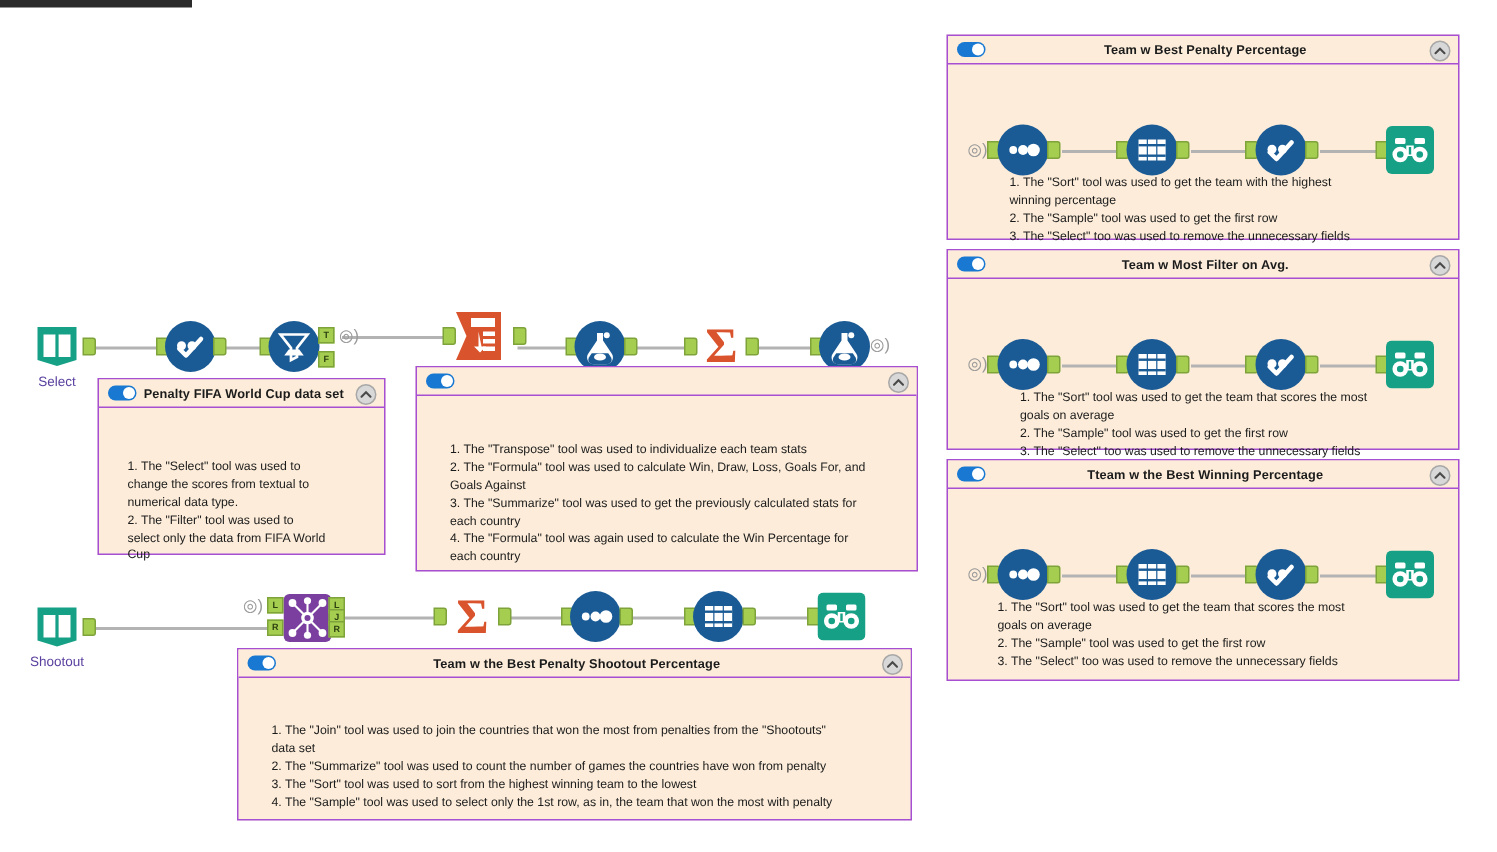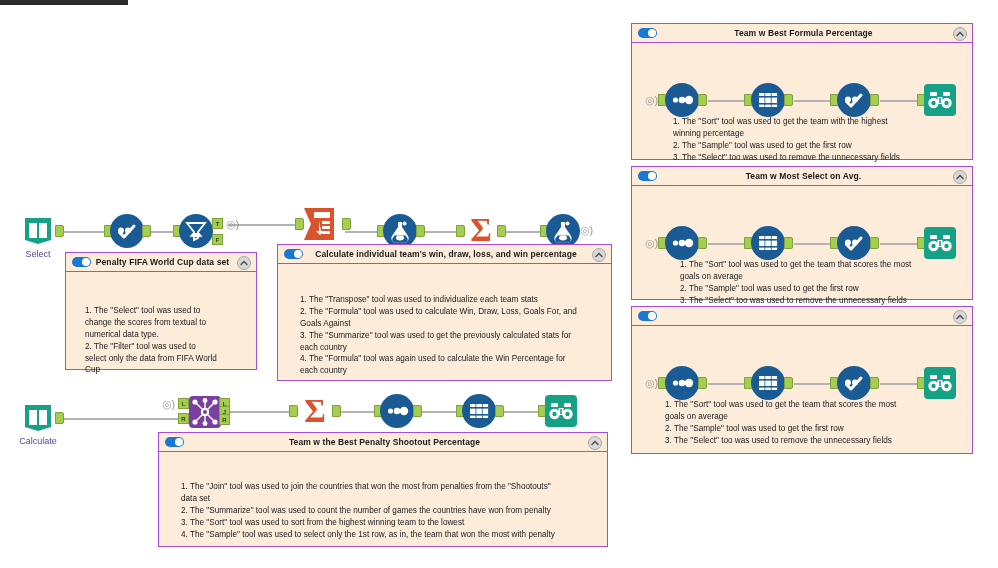--- a/index.html
+++ b/index.html
@@ -249,21 +249,21 @@
 
   <div class="tool" style="left:22px; top:402px; width:32px; height:32px;">
     <svg width="32" height="32" viewBox="0 0 32 32">
       <path d="M3 3h26v22l-13 4-13-4z" fill="#16a085"></path>
       <path d="M7 8h8v15H7z" fill="#ffffff"></path>
       <path d="M17 8h8v15h-8z" fill="#ffffff"></path>
       <path d="M15.2 8.5h1.6v16h-1.6z" fill="#16a085"></path>
     </svg>
   </div>
   <div class="anchor out" style="left:55px; top:412px;"></div>
-  <div class="tool-label" style="left:5px; top:436px; width:66px;">Calculate</div>
+  <div class="tool-label" style="left:5px; top:436px; width:66px;">Shootout</div>
 
   <div class="radio-glyph" style="left:162px; top:399px;">◎)</div>
   <div class="anchor-lbl" style="left:178px; top:398px;">L</div>
   <div class="anchor-lbl" style="left:178px; top:413px;">R</div>
   <div class="tool" style="left:189px; top:396px; width:32px; height:32px;">
     <svg width="32" height="32" viewBox="0 0 32 32">
       <rect x="0" y="0" width="32" height="32" rx="4" fill="#7b3fa0"></rect>
       <g stroke="#ffffff" stroke-width="1.4">
         <line x1="16" y1="16" x2="6" y2="6"></line>
           <line x1="16" y1="16" x2="26" y2="6"></line>
@@ -353,21 +353,20 @@
 numerical data type.
 2. The "Filter" tool was used to
 select only the data from FIFA World
 Cup</div>
     </div>
   </div>
 
   <div class="box" style="left:277px; top:244px; width:335px; height:137px;">
     <div class="box-header">
       <div class="toggle"></div>
-      <div class="box-title">Calculate individual team's win, draw, loss, and win percentage</div>
       <div class="collapse-btn">
         <svg width="8" height="6" viewBox="0 0 8 6">
             <path d="M1 4.5L4 1.5l3 3" stroke="#4a4a4a" stroke-width="1.4" fill="none" stroke-linecap="round"></path>
           </svg>
       </div>
     </div>
     <div class="box-body">
       <div class="note" style="left:22px; top:30px; width:296px;">1. The "Transpose" tool was used to individualize each team stats
 2. The "Formula" tool was used to calculate Win, Draw, Loss, Goals For, and
 Goals Against
@@ -393,21 +392,21 @@
 data set
 2. The "Summarize" tool was used to count the number of games the countries have won from penalty
 3. The "Sort" tool was used to sort from the highest winning team to the lowest
 4. The "Sample" tool was used to select only the 1st row, as in, the team that won the most with penalty</div>
     </div>
   </div>
 
   <div class="box" style="left:631px; top:23px; width:342px; height:137px;">
     <div class="box-header">
       <div class="toggle"></div>
-      <div class="box-title">Team w Best Formula Percentage</div>
+      <div class="box-title">Team w Best Penalty Percentage</div>
       <div class="collapse-btn">
         <svg width="8" height="6" viewBox="0 0 8 6">
             <path d="M1 4.5L4 1.5l3 3" stroke="#4a4a4a" stroke-width="1.4" fill="none" stroke-linecap="round"></path>
           </svg>
       </div>
     </div>
     <div class="box-body">
 
       <div class="radio-glyph" style="left:13px; top:52px;">◎)</div>
       <div class="anchor in" style="left:26px; top:51px;"></div>
@@ -467,21 +466,21 @@
       <div class="note" style="left:41px; top:73px; width:274px;">1. The "Sort" tool was used to get the team with the highest
 winning percentage
 2. The "Sample" tool was used to get the first row
 3. The "Select" too was used to remove the unnecessary fields</div>
     </div>
   </div>
 
   <div class="box" style="left:631px; top:166px; width:342px; height:134px;">
     <div class="box-header">
       <div class="toggle"></div>
-      <div class="box-title">Team w Most Select on Avg.</div>
+      <div class="box-title">Team w Most Filter on Avg.</div>
       <div class="collapse-btn">
         <svg width="8" height="6" viewBox="0 0 8 6">
             <path d="M1 4.5L4 1.5l3 3" stroke="#4a4a4a" stroke-width="1.4" fill="none" stroke-linecap="round"></path>
           </svg>
       </div>
     </div>
     <div class="box-body">
 
       <div class="radio-glyph" style="left:13px; top:52px;">◎)</div>
       <div class="anchor in" style="left:26px; top:51px;"></div>
@@ -541,20 +540,21 @@
       <div class="note" style="left:48px; top:73px; width:274px;">1. The "Sort" tool was used to get the team that scores the most
 goals on average
 2. The "Sample" tool was used to get the first row
 3. The "Select" too was used to remove the unnecessary fields</div>
     </div>
   </div>
 
   <div class="box" style="left:631px; top:306px; width:342px; height:148px;">
     <div class="box-header">
       <div class="toggle"></div>
+      <div class="box-title">Tteam w the Best Winning Percentage</div>
       <div class="collapse-btn">
         <svg width="8" height="6" viewBox="0 0 8 6">
             <path d="M1 4.5L4 1.5l3 3" stroke="#4a4a4a" stroke-width="1.4" fill="none" stroke-linecap="round"></path>
           </svg>
       </div>
     </div>
     <div class="box-body">
 
       <div class="radio-glyph" style="left:13px; top:52px;">◎)</div>
       <div class="anchor in" style="left:26px; top:51px;"></div>

